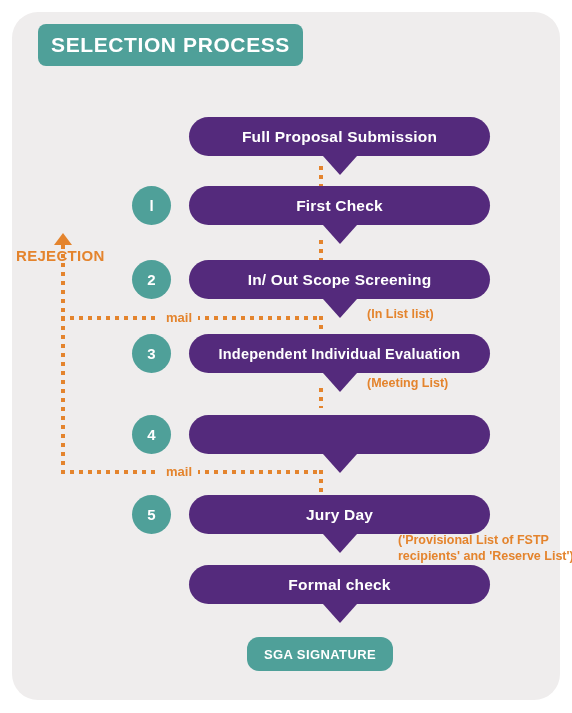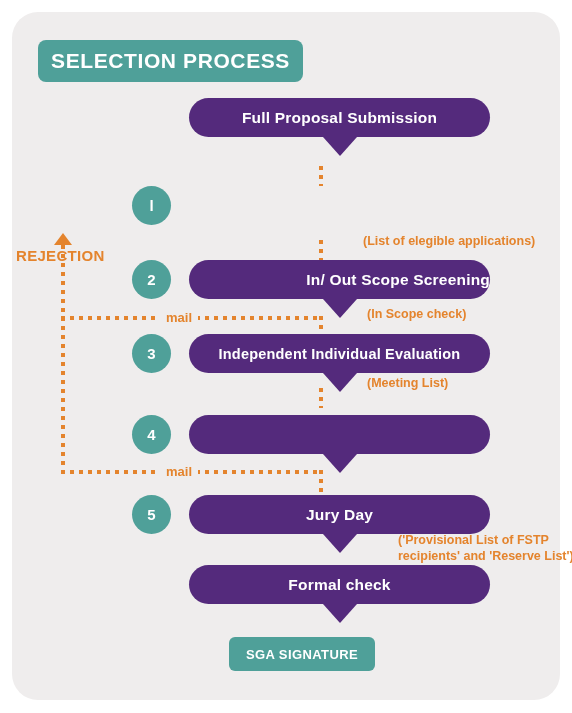--- a/index.html
+++ b/index.html
@@ -29,21 +29,21 @@
     width: 548px;
     height: 688px;
     background: #efeded;
     border-radius: 26px;
   }
 
   
   .title-badge {
     position: absolute;
     left: 38px;
-    top: 40px;
+    top: 24px;
     width: 265px;
     height: 42px;
     background: #4fa099;
     border-radius: 8px;
     display: flex;
     align-items: center;
     justify-content: center;
   }
   .title-badge .label {
     color: #ffffff;
@@ -103,26 +103,26 @@
   }
   .step-circle .num {
     color: #ffffff;
     font-size: 15px;
     font-weight: bold;
   }
 
   
   .sga {
     position: absolute;
-    left: 229px;
+    left: 247px;
     top: 637px;
     width: 146px;
     height: 34px;
     background: #4fa099;
-    border-radius: 6px;
+    border-radius: 12px;
     display: flex;
     align-items: center;
     justify-content: center;
   }
   .sga .label {
     color: #ffffff;
     font-size: 13px;
     font-weight: bold;
     letter-spacing: 0.4px;
   }
@@ -223,27 +223,31 @@
   <div class="step-circle" style="top:334px;">
     <span class="num">3</span>
   </div>
   <div class="step-circle" style="top:415px;">
     <span class="num">4</span>
   </div>
   <div class="step-circle" style="top:495px;">
     <span class="num">5</span>
   </div>
 
-  <div class="proc" style="top:98px;">
+  <div class="proc" style="top:117px;">
     <span class="label">Full Proposal Submission</span>
     <span class="chevron"></span>
   </div>
 
-
-  <div class="proc" style="top:260px;justify-content:flex-end;">
+  <div class="proc" style="top:186px;">
+    <span class="label">First Check</span>
+    <span class="chevron"></span>
+  </div>
+
+  <div class="proc" style="top:260px;">
     <span class="label">In/ Out Scope Screening</span>
     <span class="chevron"></span>
   </div>
 
   <div class="proc" style="top:334px;">
     <span class="label small">Independent Individual Evaluation</span>
     <span class="chevron"></span>
   </div>
 
   <div class="proc" style="top:415px;">
@@ -253,23 +257,22 @@
   <div class="proc" style="top:495px;">
     <span class="label">Jury Day</span>
     <span class="chevron"></span>
   </div>
 
   <div class="proc" style="top:565px;">
     <span class="label">Formal check</span>
     <span class="chevron"></span>
   </div>
 
-  <div class="note" style="left:363px; top:234px;">(List of elegible applications)</div>
-
-  <div class="note" style="left:367px; top:307px;">(In Scope check)</div>
+
+  <div class="note" style="left:367px; top:307px;">(In List list)</div>
 
   <div class="note" style="left:367px; top:376px;">(Meeting List)</div>
 
   <div class="note two-line" style="left:358px; top:533px;margin-left:40px;">('Provisional List of FSTP recipients' and 'Reserve List')</div>
 
   <div class="sga">
     <span class="label">SGA SIGNATURE</span>
   </div>
 
 </div>

